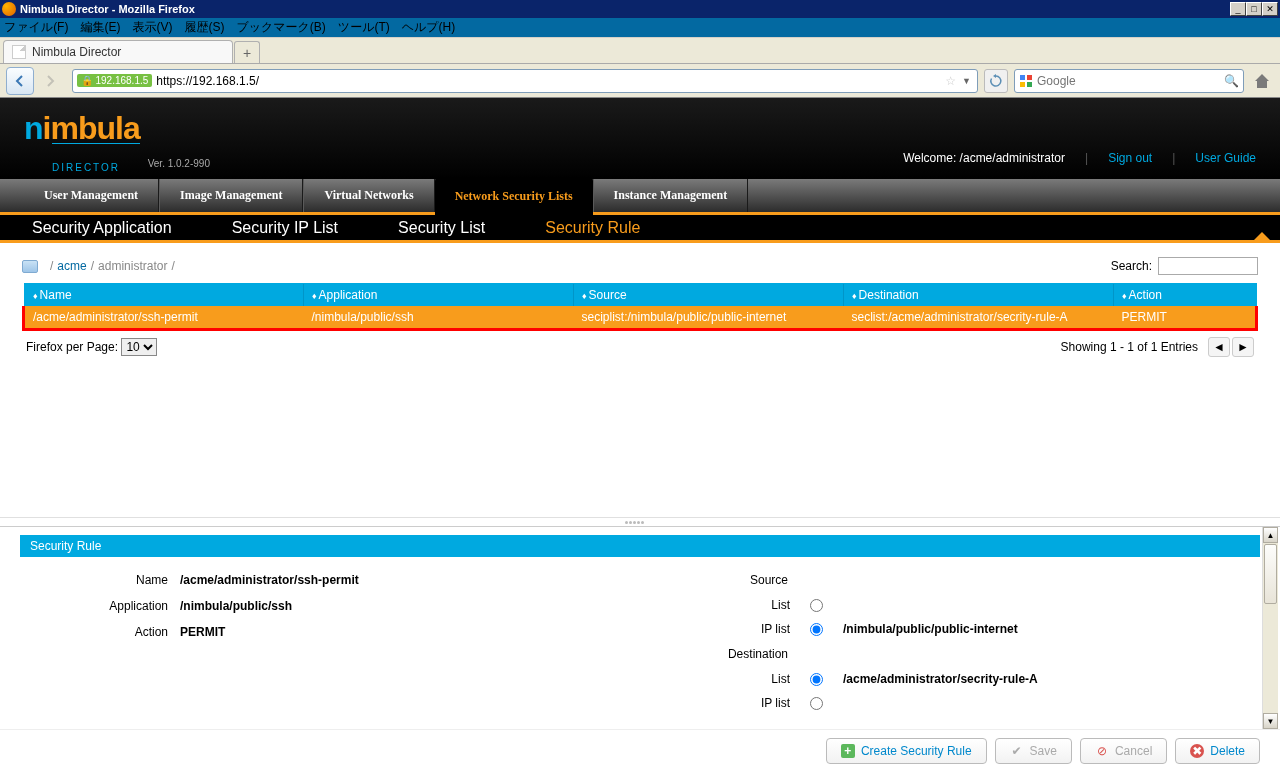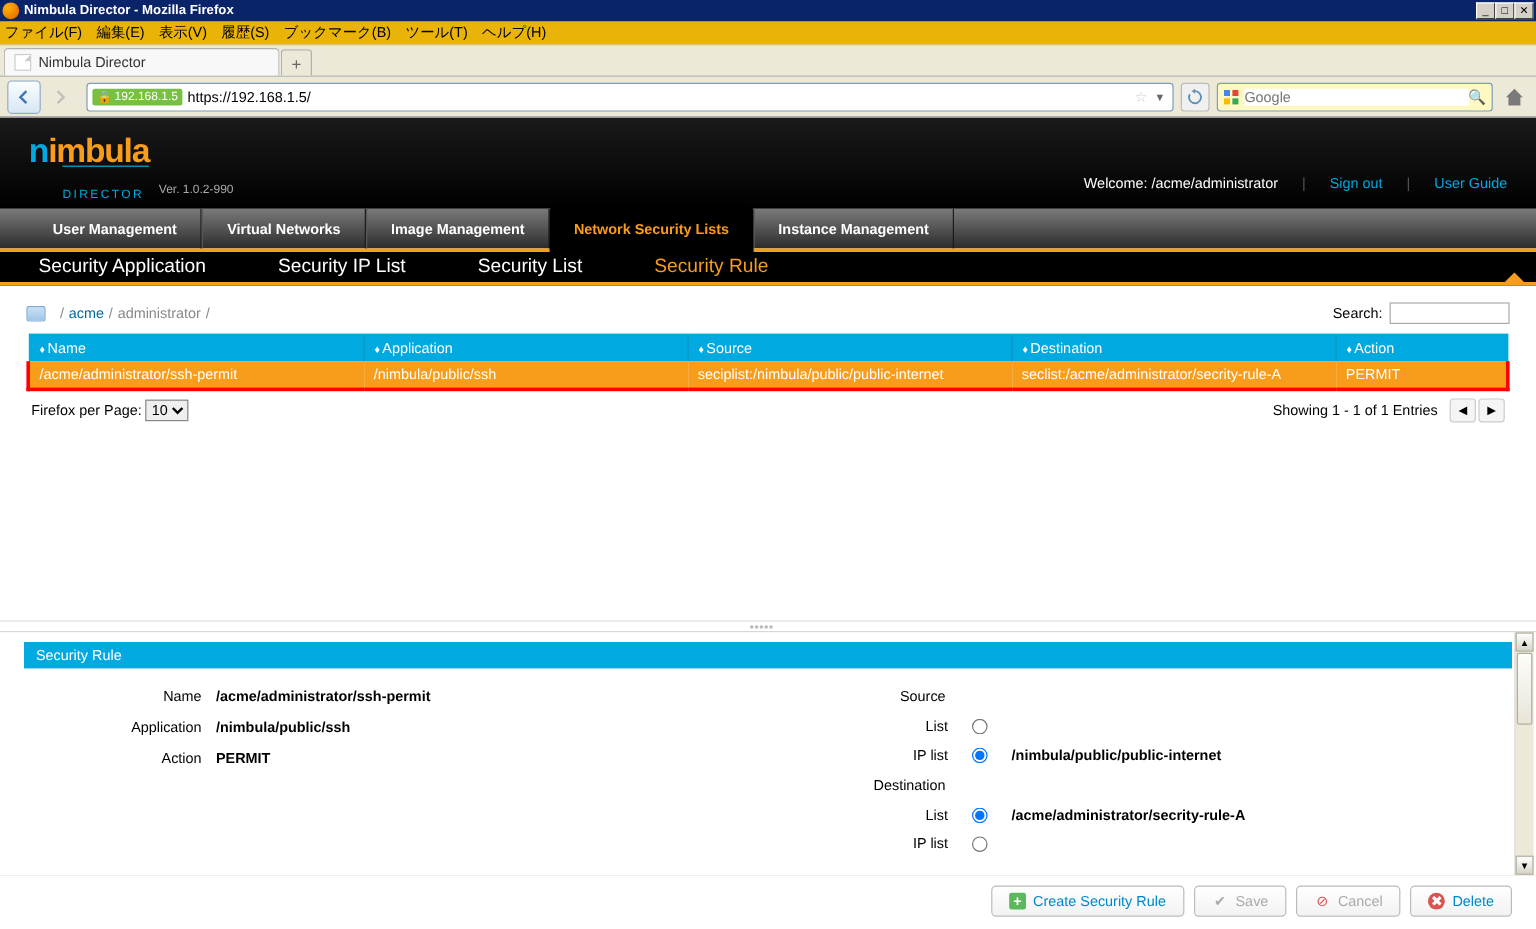--- a/index.html
+++ b/index.html
@@ -6,21 +6,21 @@
 body { font-family: "MS PGothic", Arial, sans-serif; font-size: 12px; background: #fff; overflow: hidden; width: 1280px; height: 774px; }
 
 
 .titlebar { background: linear-gradient(#0a246a, #0a246a); color: #fff; height: 18px; display: flex; align-items: center; padding: 0 2px; font-size: 11px; }
 .titlebar .ff-icon { width: 14px; height: 14px; background: radial-gradient(circle at 30% 30%, #ffb300, #e06000); border-radius: 50%; margin-right: 4px; display:inline-block;}
 .titlebar .title { flex: 1; font-weight: bold; }
 .titlebar .win-btns { display: flex; gap: 0; }
 .titlebar .win-btn { width: 16px; height: 14px; background: #d4d0c8; border: 1px solid #fff; border-right-color:#404040; border-bottom-color:#404040; color:#000; font-size:9px; display:flex; align-items:center; justify-content:center; font-family: Arial; cursor:pointer;}
 
 
-.menubar { background: #eab308; height: 20px; display: flex; align-items: center; padding: 4px 4px; border-bottom:1px solid #d4d0c8; font-size:12px;}
+.menubar { background: #0369a1; height: 20px; display: flex; align-items: center; padding: 4px 4px; border-bottom:1px solid #d4d0c8; font-size:12px;}
 .menubar span { margin-right: 12px; cursor:pointer; }
 
 
 .tabbar { background: #ece9d8; height: 26px; border-bottom: 1px solid #aaa; display:flex; align-items:flex-end; padding-left:3px;}
 .tab { background:#f8f8f8; border:1px solid #b0b0b0; border-bottom:none; border-radius:4px 4px 0 0; height:23px; min-width:230px; display:flex; align-items:center; padding:0 8px; font-size:12px; color:#333; margin-right:-1px;}
 .tab .page-icon { width:14px; height:14px; background:#fff; border:1px solid #ccc; margin-right:6px; position:relative;}
 .tab .page-icon::after{content:""; position:absolute; top:0; right:0; width:5px; height:5px; background:linear-gradient(135deg,#fff 50%, #ccc 50%);}
 .newtab { width:26px; height:22px; background:#ece9d8; border:1px solid #b0b0b0; border-bottom:none; border-radius:3px 3px 0 0; display:flex; align-items:center; justify-content:center; font-size:14px; color:#666; cursor:pointer; margin-left:2px;}
 
 
@@ -29,43 +29,43 @@
 .nav-back { border:1px solid #8faecf; background:linear-gradient(#fafdff,#d8e6f3);}
 .nav-back svg{width:16px; height:16px;}
 .nav-fwd { opacity:0.4;}
 .urlbox { flex:1; height:24px; background:#fff; border:1px solid #7f9db9; border-radius:3px; display:flex; align-items:center; padding:0 4px; margin:0 6px;}
 .urlbox .badge { background:#77c042; color:#fff; font-size:10px; padding:1px 4px; border-radius:2px; margin-right:4px; display:flex; align-items:center;}
 .urlbox .badge .lock-icon{margin-right:2px;}
 .urlbox input { flex:1; border:none; outline:none; font-size:12px;}
 .urlbox .star-icon{color:#ccc; margin:0 4px;}
 .urlbox .dropdown-icon{color:#666; font-size:9px; margin:0 2px;}
 .reload-btn{width:24px; height:24px; border:1px solid #bbb; background:#f0f0f0; border-radius:3px; display:flex; align-items:center; justify-content:center; margin-right:6px;}
-.searchbox { width:230px; height:24px; background:#fef9c3; border:1px solid #7f9db9; border-radius:3px; display:flex; align-items:center; padding:0 4px;}
+.searchbox { width:230px; height:24px; background:#ffffff; border:1px solid #7f9db9; border-radius:3px; display:flex; align-items:center; padding:0 4px;}
 .searchbox .g-icon{width:14px; height:14px; margin-right:4px;}
 .searchbox input{flex:1; border:none; outline:none; font-size:12px; color:#888;}
 .searchbox .mag-icon{color:#555;}
 .home-btn{width:24px; height:24px; margin-left:6px; display:flex; align-items:center; justify-content:center;}
 
 
 .page { height: calc(774px - 18px - 20px - 26px - 34px); overflow:hidden; position:relative;}
 
 
 .app-header { background: linear-gradient(#1a1a1a,#000); color:#fff; padding:12px 24px 6px 24px; display:flex; align-items:flex-end;}
-.logo { font-size:28px; font-weight:bold; letter-spacing:-1px;}
+.logo { font-size:32px; font-weight:bold; letter-spacing:-1px;}
 .logo .n1 { color:#00a9e0;}
 .logo .imbula{color:#f89c1c;}
 .logo-sub { font-size:10px; color:#00a9e0; letter-spacing:2px; border-top:1px solid #00a9e0; padding-top:18px; margin-left:28px; margin-top:-4px;}
 .ver { font-size:10px; color:#aaa; margin-left:8px; margin-bottom:4px;}
 .header-right { margin-left:auto; font-size:12px; display:flex; align-items:center; gap:20px; margin-bottom:8px;}
 .header-right a { color:#00a9e0; text-decoration:none;}
 .header-right .sep{color:#555;}
 
 
 .mainnav { background: linear-gradient(#7a7a7a,#2c2c2c); display:flex; height:36px; border-bottom:3px solid #f89c1c;}
-.mainnav .item { color:#fff; font-weight:bold; font-size:12px; padding:0 20px; display:flex; align-items:center; border-right:1px solid #1a1a1a; border-left:1px solid #5a5a5a; cursor:pointer;}
+.mainnav .item { color:#fff; font-weight:bold; font-size:12px; padding:0 20px; display:flex; align-items:center; border-right:1px solid #1a1a1a; border-left:1px solid #5a5a5a; cursor:pointer;font-family:Liberation Serif, serif;}
 .mainnav .item:first-child{border-left:none; margin-left:24px;}
 .mainnav .item.active { background:#000; color:#f89c1c; border-radius:4px 4px 0 0; border:none; margin-top:-2px; height:38px;}
 
 
 .subnav { background:#000; height:28px; display:flex; align-items:center; padding-left:32px; border-bottom:3px solid #f89c1c; position:relative;}
 .subnav span { color:#fff; font-size:16px; margin-right:60px; cursor:pointer;}
 .subnav span.active { color:#f89c1c;}
 .subnav .arrow{position:absolute; right:10px; bottom:0; width:0; height:0; border-left:8px solid transparent; border-right:8px solid transparent; border-bottom:8px solid #f89c1c;}
 
 
@@ -212,22 +212,22 @@
       <span>Welcome: /acme/administrator</span>
       <span class="sep">|</span>
       <a href="#">Sign out</a>
       <span class="sep">|</span>
       <a href="#">User Guide</a>
     </div>
   </div>
 
   <div class="mainnav">
     <div class="item">User Management</div>
+    <div class="item">Image Management</div>
     <div class="item">Virtual Networks</div>
-    <div class="item">Image Management</div>
     <div class="item active">Network Security Lists</div>
     <div class="item">Instance Management</div>
   </div>
 
   <div class="subnav">
     <span>Security Application</span>
     <span>Security IP List</span>
     <span>Security List</span>
     <span class="active">Security Rule</span>
     <div class="arrow"></div>

